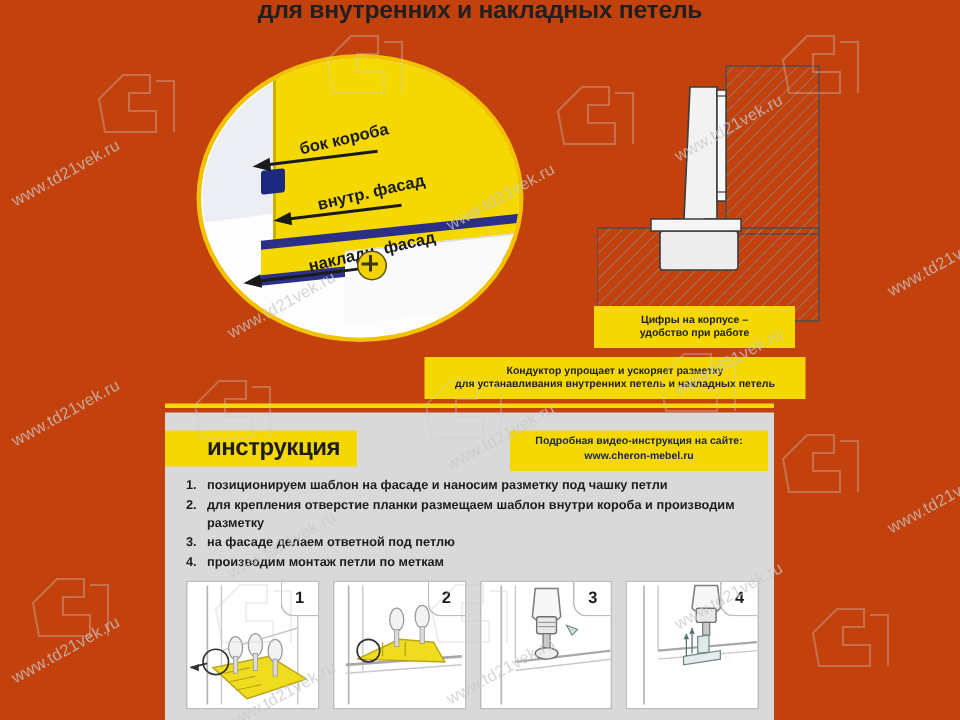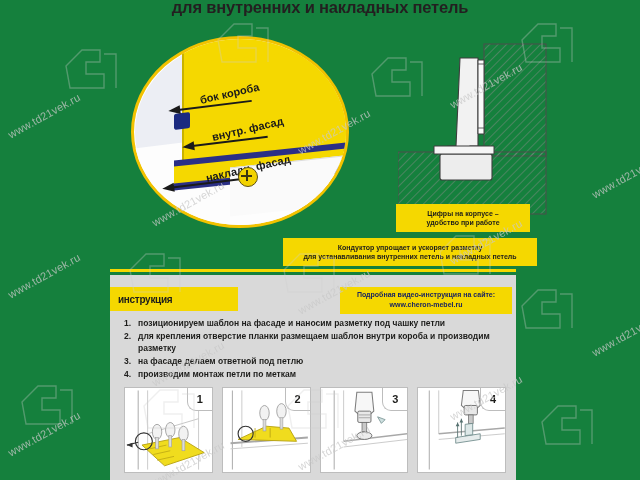--- a/index.html
+++ b/index.html
@@ -3,21 +3,21 @@
 <meta charset="utf-8">
 <style>
   html,body{margin:0;padding:0;}
   body{
     width:640px;height:480px;
     background:#ffffff;
     font-family:"Liberation Sans", sans-serif;
     overflow:hidden;
     position:relative;
   }
-  #stage{position:absolute;left:0;top:0;width:640px;height:480px;overflow:hidden;background:#15803d;}
+  #stage{position:absolute;left:0;top:0;width:640px;height:480px;overflow:hidden;background:#c2410c;}
 
   
   .wm-layer{position:absolute;left:0;top:0;width:640px;height:480px;pointer-events:none;z-index:40;}
   .wm-txt{
     position:absolute;
     color:#c9c9c9;
     font-size:11px;
     font-weight:400;
     letter-spacing:.2px;
     white-space:nowrap;
@@ -160,21 +160,21 @@
     position:absolute;left:110px;top:269px;width:406px;height:3px;
     background:#f5d800;z-index:16;
   }
   .ins-head{
     position:absolute;left:0px;top:12px;width:128px;height:24px;
     background:#f5d800;
     display:flex;align-items:center;
     z-index:18;
   }
   .ins-head span{
-    padding-left:8px;font-size:10px;font-weight:bold;color:#1d1d1b;letter-spacing:-.3px;
+    padding-left:28px;font-size:16px;font-weight:bold;color:#1d1d1b;letter-spacing:-.3px;
   }
   .video-box{
     position:absolute;right:4px;top:12px;width:160px;
     background:#f5d800;
     padding:3px 6px 4px 6px;
     text-align:center;
     z-index:18;
   }
   .video-box .vl{display:block;font-size:7px;font-weight:bold;color:#1b2560;line-height:1.45;}
 

